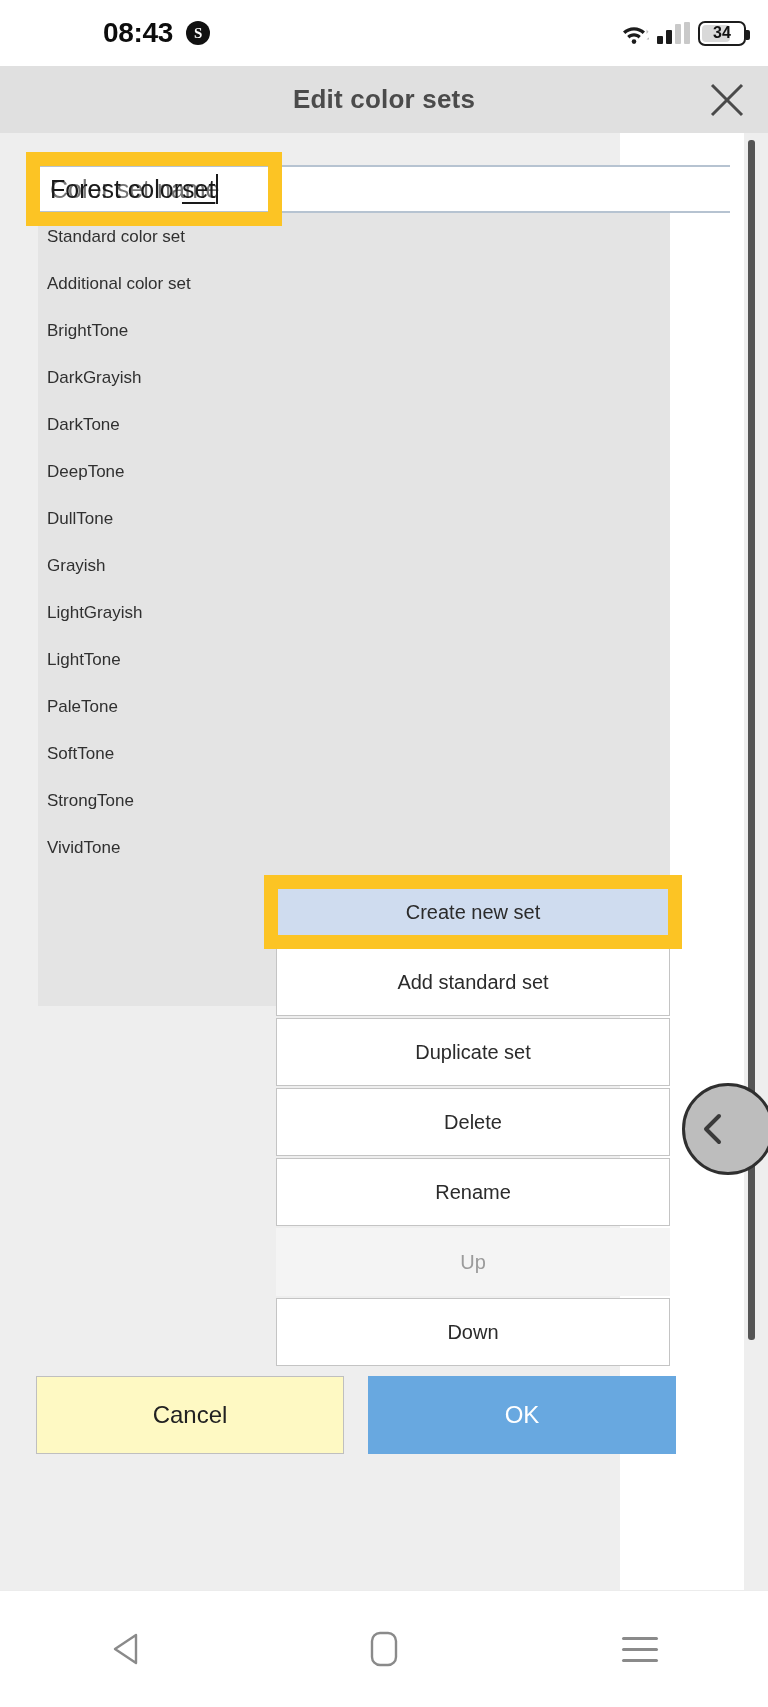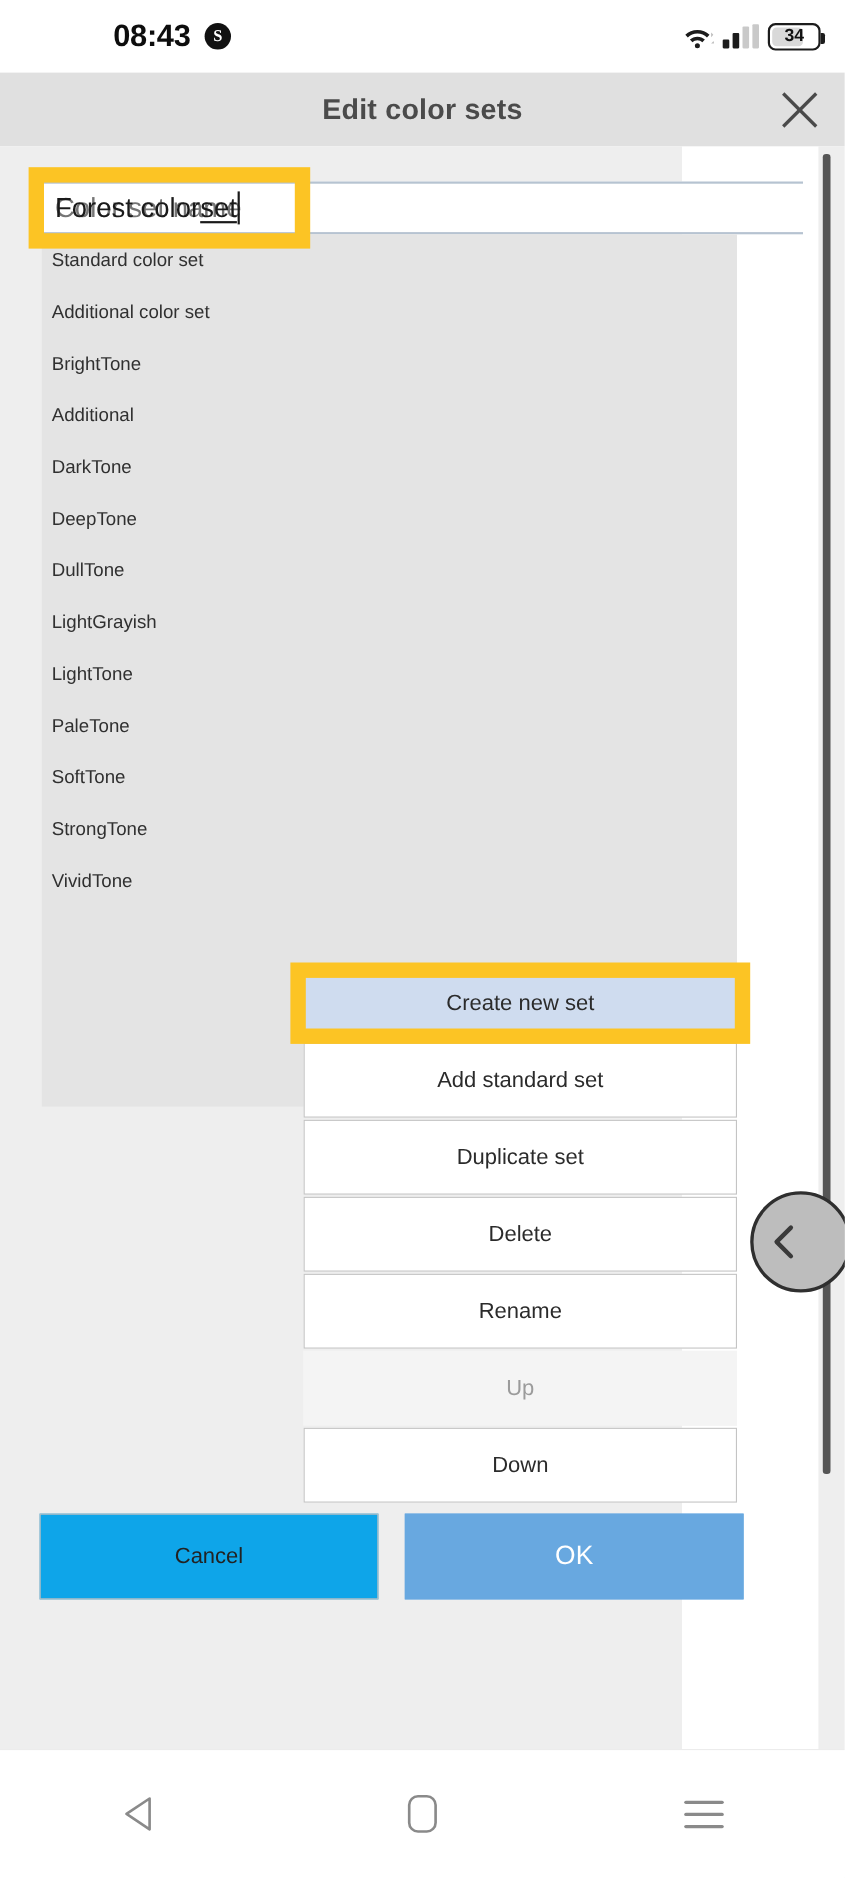--- a/index.html
+++ b/index.html
@@ -168,23 +168,23 @@
   }
 
   
   .footer-row {
     position: absolute; left: 0; top: 1243px;
     width: 768px; height: 90px;
     display: flex; gap: 24px; padding: 0 36px;
   }
   .btn-cancel {
     width: 308px; height: 78px;
-    background: #0ea5e9; border: 1px solid #bfbfbf;
-    display: flex; align-items: center; justify-content: center;
-    font-size: 20px; color: #222; cursor: pointer;
+    background: #fef9c3; border: 1px solid #bfbfbf;
+    display: flex; align-items: center; justify-content: center;
+    font-size: 24px; color: #222; cursor: pointer;
     font-family: "Liberation Sans", sans-serif;
   }
   .btn-ok {
     width: 308px; height: 78px;
     background: #68a8e0; border: 1px solid #68a8e0;
     display: flex; align-items: center; justify-content: center;
     font-size: 24px; color: #ffffff; cursor: pointer;
     font-family: "Liberation Sans", sans-serif;
   }
 
@@ -285,30 +285,33 @@
       <div class="list-item">
           <span>Standard color set</span>
         </div>
       <div class="list-item">
           <span>Additional color set</span>
         </div>
       <div class="list-item">
           <span>BrightTone</span>
         </div>
       <div class="list-item">
-          <span>Additional</span>
+          <span>DarkGrayish</span>
         </div>
       <div class="list-item">
           <span>DarkTone</span>
         </div>
       <div class="list-item">
           <span>DeepTone</span>
         </div>
       <div class="list-item">
           <span>DullTone</span>
+        </div>
+      <div class="list-item">
+          <span>Grayish</span>
         </div>
       <div class="list-item">
           <span>LightGrayish</span>
         </div>
       <div class="list-item">
           <span>LightTone</span>
         </div>
       <div class="list-item">
           <span>PaleTone</span>
         </div>

